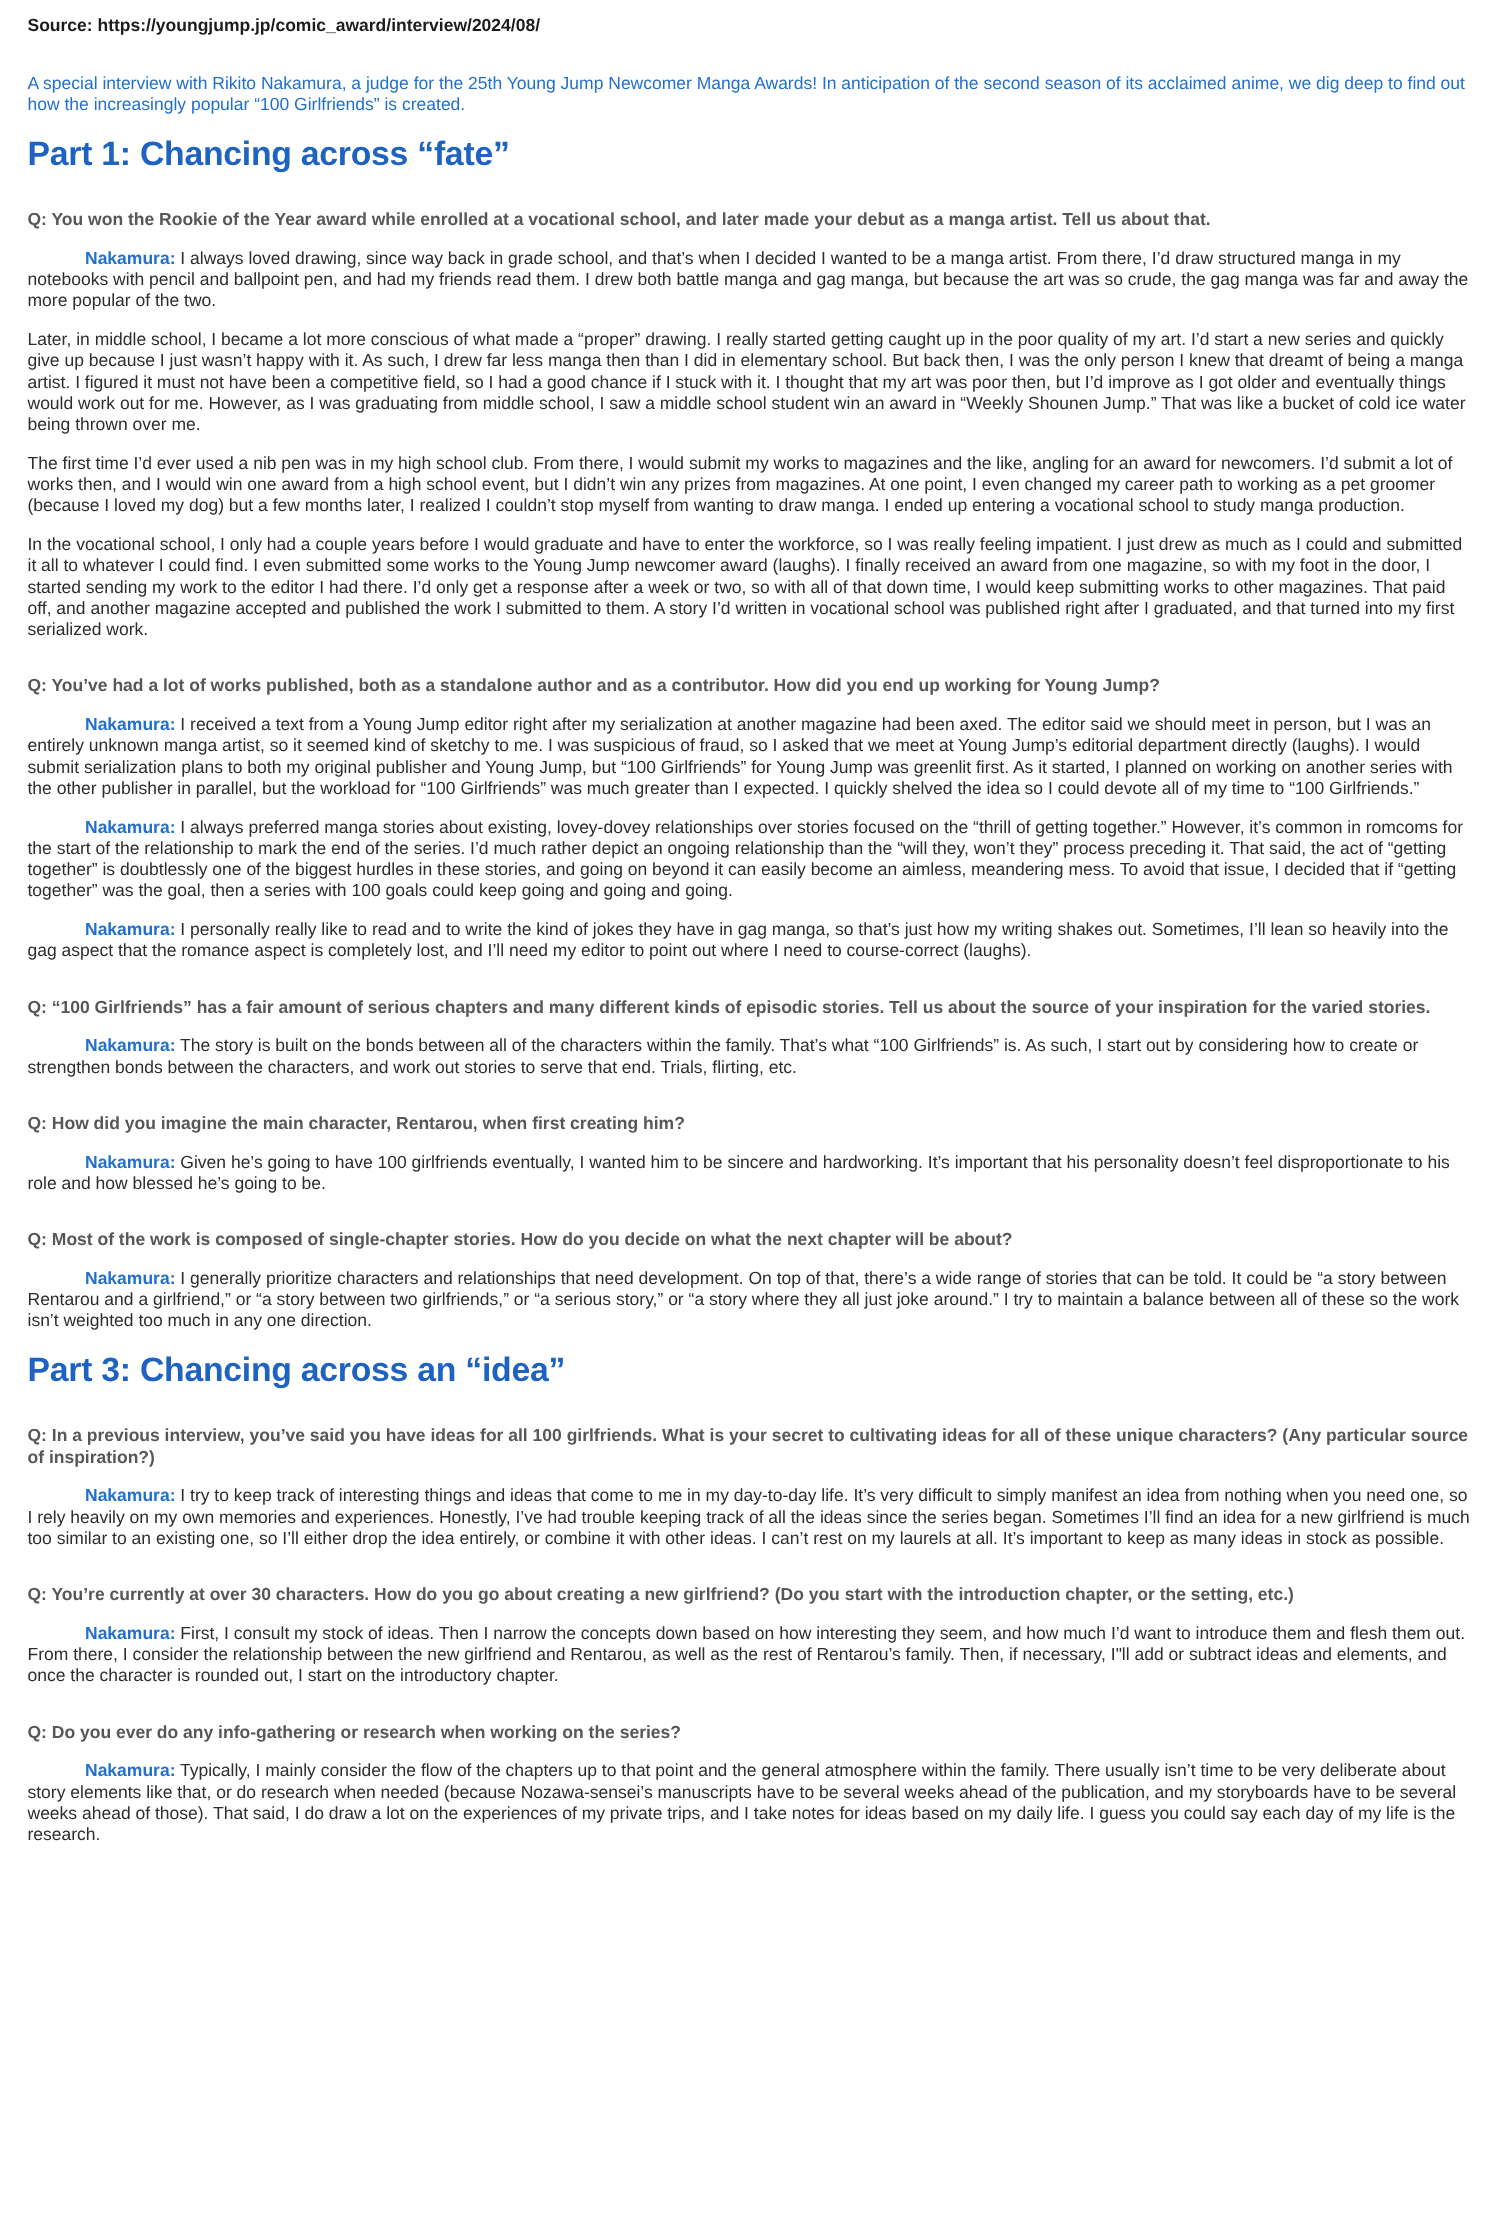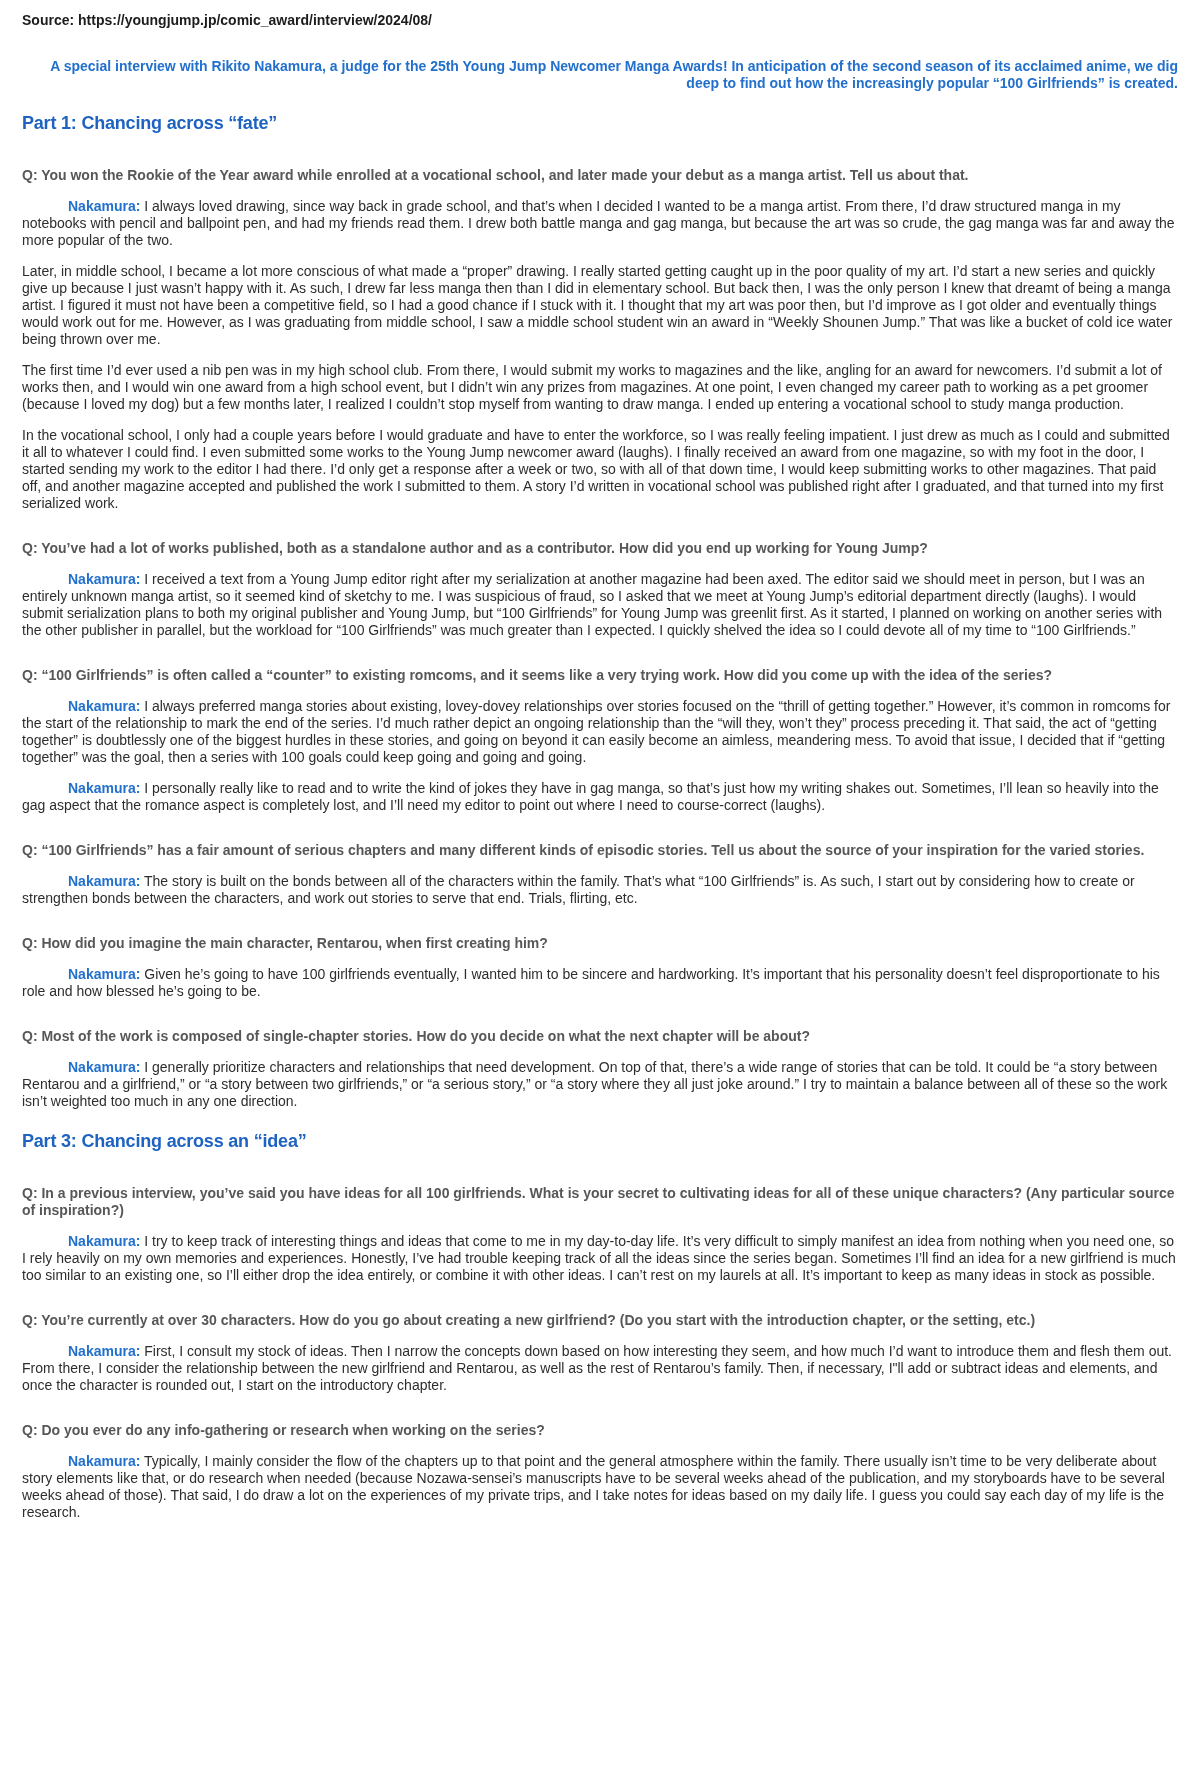--- a/index.html
+++ b/index.html
@@ -16,26 +16,25 @@
   }
   .content { max-width: 1156px; }
   p { margin: 0 0 14px 0; }
   .source-line {
     font-weight: 600;
     color: #1c1c1c;
     margin-bottom: 29px;
   }
   .intro-text {
     color: #2270cd;
-    font-weight: 700;
+    font-weight: 400;
     margin-bottom: 0;
-    text-align: right;
   }
   h2.section-title {
-    font-size: 18px;
+    font-size: 27px;
     line-height: 31px;
     font-weight: 700;
     color: #1e63c2;
     margin: 16px 0 10px 0;
     letter-spacing: -0.2px;
   }
   .question {
     color: #575757;
     font-weight: 700;
     margin-top: 28px;
@@ -55,21 +54,20 @@
   <p class="intro-text">A special interview with Rikito Nakamura, a judge for the 25th Young Jump Newcomer Manga Awards! In anticipation of the second season of its acclaimed anime, we dig deep to find out how the increasingly popular “100 Girlfriends” is created.</p>
   <main id="sections">
       <h2 class="section-title">Part 1: Chancing across “fate”</h2>
       <p class="question">Q: You won the Rookie of the Year award while enrolled at a vocational school, and later made your debut as a manga artist. Tell us about that.</p>
       <p class="answer"><span class="speaker">Nakamura:</span> I always loved drawing, since way back in grade school, and that’s when I decided I wanted to be a manga artist. From there, I’d draw structured manga in my notebooks with pencil and ballpoint pen, and had my friends read them. I drew both battle manga and gag manga, but because the art was so crude, the gag manga was far and away the more popular of the two.</p>
       <p class="answer">Later, in middle school, I became a lot more conscious of what made a “proper” drawing. I really started getting caught up in the poor quality of my art. I’d start a new series and quickly give up because I just wasn’t happy with it. As such, I drew far less manga then than I did in elementary school. But back then, I was the only person I knew that dreamt of being a manga artist. I figured it must not have been a competitive field, so I had a good chance if I stuck with it. I thought that my art was poor then, but I’d improve as I got older and eventually things would work out for me. However, as I was graduating from middle school, I saw a middle school student win an award in “Weekly Shounen Jump.” That was like a bucket of cold ice water being thrown over me.</p>
       <p class="answer">The first time I’d ever used a nib pen was in my high school club. From there, I would submit my works to magazines and the like, angling for an award for newcomers. I’d submit a lot of works then, and I would win one award from a high school event, but I didn’t win any prizes from magazines. At one point, I even changed my career path to working as a pet groomer (because I loved my dog) but a few months later, I realized I couldn’t stop myself from wanting to draw manga. I ended up entering a vocational school to study manga production.</p>
       <p class="answer">In the vocational school, I only had a couple years before I would graduate and have to enter the workforce, so I was really feeling impatient. I just drew as much as I could and submitted it all to whatever I could find. I even submitted some works to the Young Jump newcomer award (laughs). I finally received an award from one magazine, so with my foot in the door, I started sending my work to the editor I had there. I’d only get a response after a week or two, so with all of that down time, I would keep submitting works to other magazines. That paid off, and another magazine accepted and published the work I submitted to them. A story I’d written in vocational school was published right after I graduated, and that turned into my first serialized work.</p>
       <p class="question">Q: You’ve had a lot of works published, both as a standalone author and as a contributor. How did you end up working for Young Jump?</p>
       <p class="answer"><span class="speaker">Nakamura:</span> I received a text from a Young Jump editor right after my serialization at another magazine had been axed. The editor said we should meet in person, but I was an entirely unknown manga artist, so it seemed kind of sketchy to me. I was suspicious of fraud, so I asked that we meet at Young Jump’s editorial department directly (laughs). I would submit serialization plans to both my original publisher and Young Jump, but “100 Girlfriends” for Young Jump was greenlit first. As it started, I planned on working on another series with the other publisher in parallel, but the workload for “100 Girlfriends” was much greater than I expected. I quickly shelved the idea so I could devote all of my time to “100 Girlfriends.”</p>
-      <p class="question">Q: “100 Girlfriends” is often called a “counter” to existing romcoms, and it seems like a very trying work. How did you come up with the idea of the series?</p>
       <p class="answer"><span class="speaker">Nakamura:</span> I always preferred manga stories about existing, lovey-dovey relationships over stories focused on the “thrill of getting together.” However, it’s common in romcoms for the start of the relationship to mark the end of the series. I’d much rather depict an ongoing relationship than the “will they, won’t they” process preceding it. That said, the act of “getting together” is doubtlessly one of the biggest hurdles in these stories, and going on beyond it can easily become an aimless, meandering mess. To avoid that issue, I decided that if “getting together” was the goal, then a series with 100 goals could keep going and going and going.</p>
       <p class="answer"><span class="speaker">Nakamura:</span> I personally really like to read and to write the kind of jokes they have in gag manga, so that’s just how my writing shakes out. Sometimes, I’ll lean so heavily into the gag aspect that the romance aspect is completely lost, and I’ll need my editor to point out where I need to course-correct (laughs).</p>
       <p class="question">Q: “100 Girlfriends” has a fair amount of serious chapters and many different kinds of episodic stories. Tell us about the source of your inspiration for the varied stories.</p>
       <p class="answer"><span class="speaker">Nakamura:</span> The story is built on the bonds between all of the characters within the family. That’s what “100 Girlfriends” is. As such, I start out by considering how to create or strengthen bonds between the characters, and work out stories to serve that end. Trials, flirting, etc.</p>
       <p class="question">Q: How did you imagine the main character, Rentarou, when first creating him?</p>
       <p class="answer"><span class="speaker">Nakamura:</span> Given he’s going to have 100 girlfriends eventually, I wanted him to be sincere and hardworking. It’s important that his personality doesn’t feel disproportionate to his role and how blessed he’s going to be.</p>
       <p class="question">Q: Most of the work is composed of single-chapter stories. How do you decide on what the next chapter will be about?</p>
       <p class="answer"><span class="speaker">Nakamura:</span> I generally prioritize characters and relationships that need development. On top of that, there’s a wide range of stories that can be told. It could be “a story between Rentarou and a girlfriend,” or “a story between two girlfriends,” or “a serious story,” or “a story where they all just joke around.” I try to maintain a balance between all of these so the work isn’t weighted too much in any one direction.</p>
       <h2 class="section-title">Part 3: Chancing across an “idea”</h2>
       <p class="question">Q: In a previous interview, you’ve said you have ideas for all 100 girlfriends. What is your secret to cultivating ideas for all of these unique characters? (Any particular source of inspiration?)</p>

